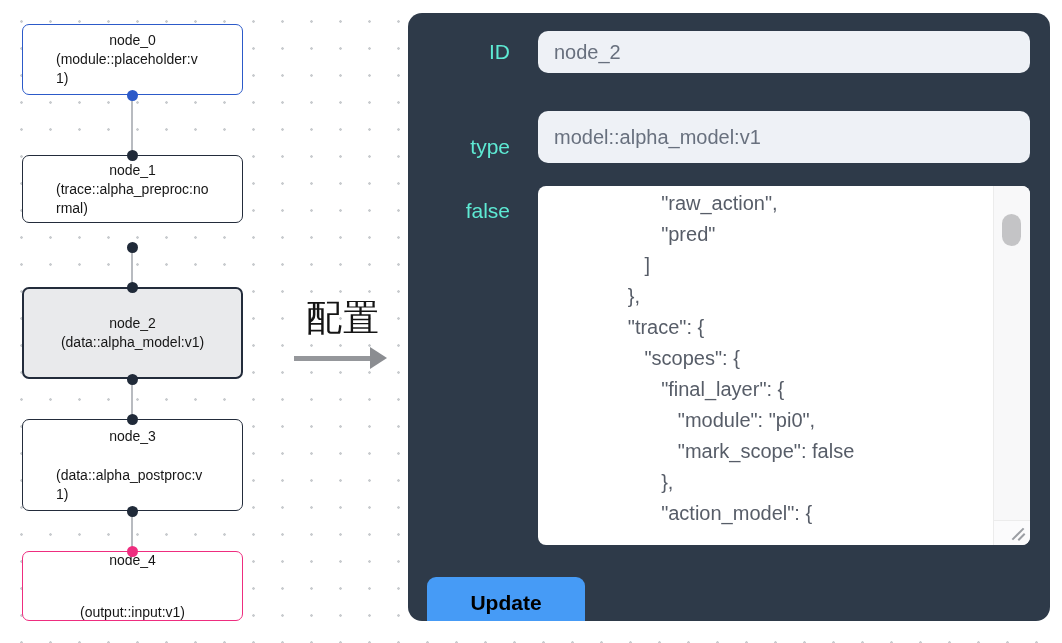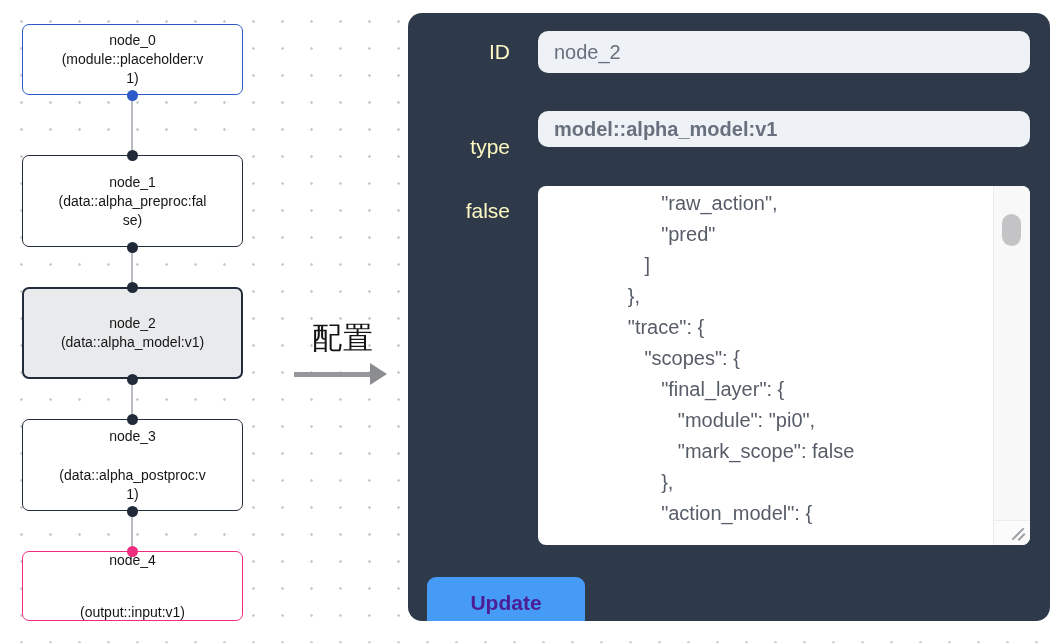--- a/index.html
+++ b/index.html
@@ -18,29 +18,29 @@
 
   
   .node {
     position: absolute;
     left: 22px; width: 221px;
     background: #ffffff;
     border: 1.5px solid #232c3b;
     border-radius: 7px;
     display: flex; flex-direction: column;
     align-items: center; justify-content: center;
-    text-align: center;
+    text-align: left;
     font-size: 14px; line-height: 19px; color: #161616;
     padding: 4px 33px;
     word-break: break-all;
     z-index: 2;
   }
   .node .node-type { word-break: break-all; }
   .n0 { top: 24px;  height: 71px; border-color: #2c5ac9; }
-  .n1 { top: 155px; height: 92px; }
+  .n1 { top: 155px; height: 68px; }
   .n2 { top: 287px; height: 92px; border-width: 2.5px; background: #e9eaec; }
   .n3 { top: 419px; height: 92px; gap: 20px; }
   .n4 { top: 551px; height: 70px; border-color: #ee2d7f; gap: 33px; }
 
   .edge {
     position: absolute; left: 131px; width: 2px;
     background: #b8bbc0; z-index: 1;
   }
   .e0 { top: 95px;  height: 60px; }
   .e1 { top: 247px; height: 40px; }
@@ -54,22 +54,22 @@
   }
   .port.blue { background: #2c5ac9; }
   .port.pink { background: #ee2d7f; }
 
   
   .transition {
     position: absolute; left: 288px; top: 294px; width: 110px;
     text-align: center; z-index: 2;
   }
   .transition .t-label {
-    font-size: 30px; color: #141414; letter-spacing: 1px;
-    display: block; margin-bottom: 4px; margin-top: 24px;
+    font-size: 36px; color: #141414; letter-spacing: 1px;
+    display: block; margin-bottom: 4px;
   }
   .t-arrow { position: relative; height: 22px; width: 104px; }
   .t-arrow .shaft {
     position: absolute; left: 6px; top: 9px; width: 78px; height: 5px;
     background: #95979b;
   }
   .t-arrow .head {
     position: absolute; left: 82px; top: 0;
     width: 0; height: 0;
     border-top: 11px solid transparent;
@@ -79,35 +79,35 @@
 
   
   .panel {
     position: absolute; left: 408px; top: 13px;
     width: 642px; height: 608px;
     background: #2e3a49; border-radius: 14px;
     overflow: hidden; z-index: 4;
   }
   .flabel {
     position: absolute; left: 0; width: 102px;
-    text-align: right; color: #fef9c3; font-size: 21px;
+    text-align: right; color: #5eead4; font-size: 21px;
   }
   .lbl-id     { top: 18px;  line-height: 42px; }
   .lbl-type   { top: 114px;  line-height: 40px; }
   .lbl-config { top: 183px; line-height: 30px; }
 
   .field-input {
     position: absolute; left: 130px; width: 492px;
     background: #eef1f6; border: none; outline: none;
     border-radius: 10px; color: #68707e;
     font-size: 20px; font-family: "Liberation Sans", "DejaVu Sans", sans-serif;
     padding: 0 16px;
   }
   .inp-id   { top: 18px; height: 42px; }
-  .inp-type { top: 98px; height: 36px; font-weight: bold; }
+  .inp-type { top: 98px; height: 52px; }
 
   .config-box {
     position: absolute; left: 130px; top: 173px;
     width: 492px; height: 359px;
     background: #ffffff; border-radius: 8px;
     overflow: hidden;
   }
   .config-text {
     position: absolute; left: 12px; top: 2px; right: 40px; bottom: 0;
     white-space: pre; overflow: hidden;
@@ -132,42 +132,42 @@
     position: absolute; display: block; height: 0;
     border-top: 2px solid #9b9ea3; transform: rotate(-45deg);
   }
   .resize-grip i.g1 { width: 16px; left: 0; top: 8px; }
   .resize-grip i.g2 { width: 9px;  left: 7px; top: 11px; }
 
   .update-btn {
     position: absolute; left: 19px; top: 564px;
     width: 158px; height: 52px;
     background: #469bf6; border: none; border-radius: 9px;
-    color: #4c1d95; font-size: 21px; font-weight: 700;
+    color: #000000; font-size: 21px; font-weight: 700;
     font-family: "Liberation Sans", "DejaVu Sans", sans-serif;
     cursor: pointer;
   }
 </style>
 </head>
 <body>
 
 <div class="stage">
 
   <div class="edge e0"></div>
   <div class="edge e1"></div>
   <div class="edge e2"></div>
   <div class="edge e3"></div>
 
   <div class="node n0">
     <div class="node-name">node_0</div>
     <div class="node-type">(module::placeholder:v1)</div>
   </div>
   <div class="node n1">
     <div class="node-name">node_1</div>
-    <div class="node-type">(data::alpha_preproc:false)</div>
+    <div class="node-type">(trace::alpha_preproc:normal)</div>
   </div>
   <div class="node n2">
     <div class="node-name">node_2</div>
     <div class="node-type">(data::alpha_model:v1)</div>
   </div>
   <div class="node n3">
     <div class="node-name">node_3</div>
     <div class="node-type">(data::alpha_postproc:v1)</div>
   </div>
   <div class="node n4">

